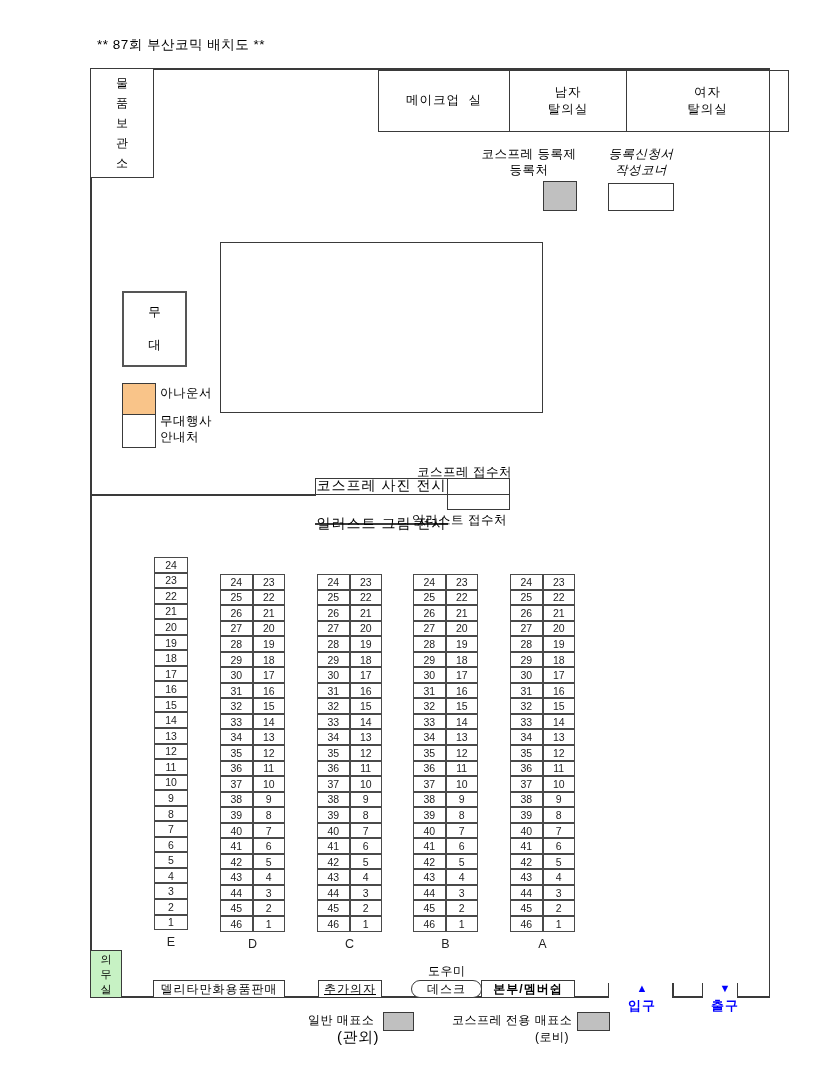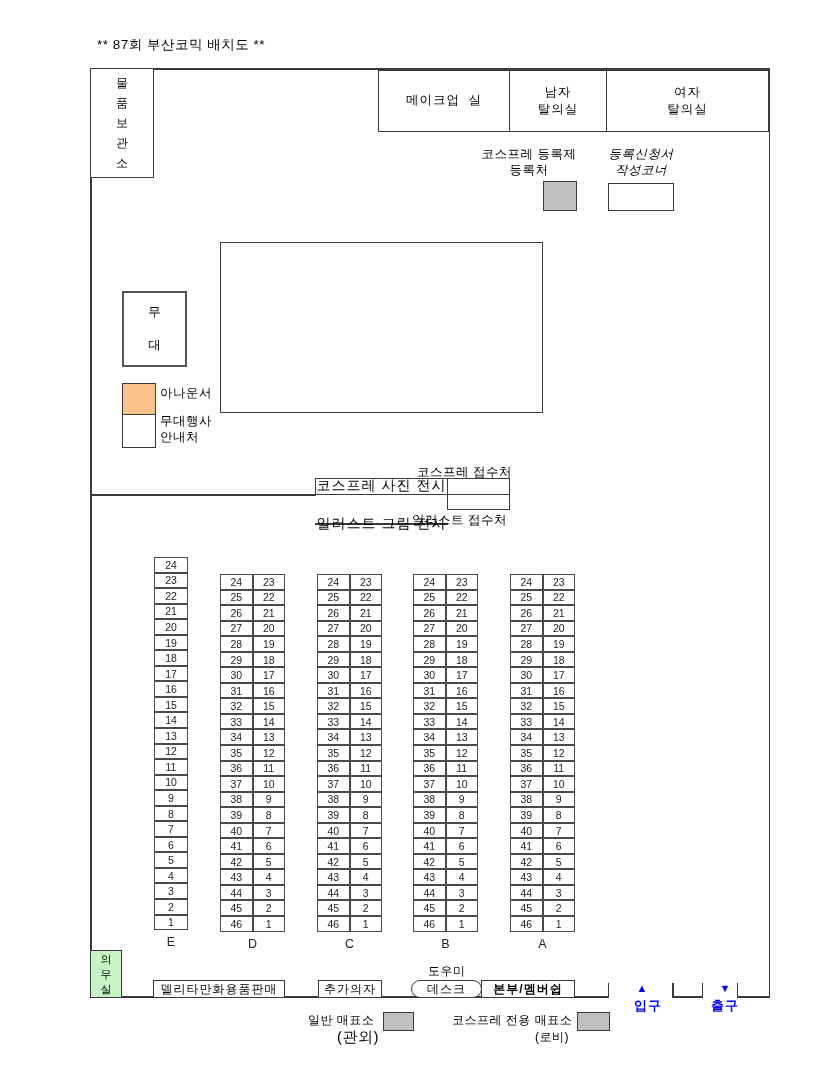--- a/index.html
+++ b/index.html
@@ -75,21 +75,21 @@
 품
 보
 관
 소</span>
   </div>
 
   <div class="rooms">
     <div class="room" style="width:132px;font-family:Liberation Mono, monospace;">
       <span class="pre">메이크업 실</span>
     </div>
-    <div class="room" style="width:98px;">
+    <div class="room" style="width:118px;">
       <span class="pre">남자
 탈의실</span>
     </div>
     <div class="room" style="width:163px;">
       <span class="pre">여자
 탈의실</span>
     </div>
   </div>
 
   <div class="lbl pre" style="left:478px;top:146px;width:102px;text-align:center;">코스프레 등록제
@@ -358,27 +358,27 @@
     <div class="seat-label">A</div>
   </div>
 
   <div class="obox vtext pre fill-green" style="left:90px;top:950px;width:32px;height:48px;font-size:11px;line-height:15px;">
     <span class="pre">의
 무
 실</span>
   </div>
 
   <div class="svc" style="left:153px;width:132px;">델리타만화용품판매</div>
-  <div class="svc" style="left:318px;width:64px;">추가의자</div>
+  <div class="svc" style="left:318px;width:64px;text-decoration:underline;">추가의자</div>
   <div class="lbl" style="left:428px;top:963px;font-size:12px;">도우미</div>
   <div class="svc" style="left:411px;width:71px;border-radius:9px;">데스크</div>
   <div class="svc fill-pink bold" style="left:481px;width:94px;">본부/멤버쉽</div>
 
   <div class="abs blue" style="left:630px;top:982px;width:24px;text-align:center;font-size:11px;">▲</div>
-  <div class="abs blue bold" style="left:622px;top:997px;width:40px;text-align:right;font-size:13px;letter-spacing:1px;">입구</div>
+  <div class="abs blue bold" style="left:622px;top:997px;width:40px;text-align:center;font-size:13px;letter-spacing:1px;">입구</div>
   <div class="abs blue" style="left:713px;top:982px;width:24px;text-align:center;font-size:11px;">▼</div>
   <div class="abs blue bold" style="left:705px;top:997px;width:40px;text-align:center;font-size:13px;letter-spacing:1px;">출구</div>
 
   <div class="lbl" style="left:308px;top:1012px;font-size:12px;">일반 매표소</div>
   <div class="obox fill-gray" style="left:383px;top:1012px;width:31px;height:19px;"></div>
   <div class="lbl" style="left:337px;top:1029px;font-size:15px;">(관외)</div>
 
   <div class="lbl" style="left:452px;top:1012px;font-size:12px;">코스프레 전용 매표소</div>
   <div class="obox fill-gray" style="left:577px;top:1012px;width:33px;height:19px;"></div>
   <div class="lbl" style="left:535px;top:1029px;font-size:12px;">(로비)</div>

